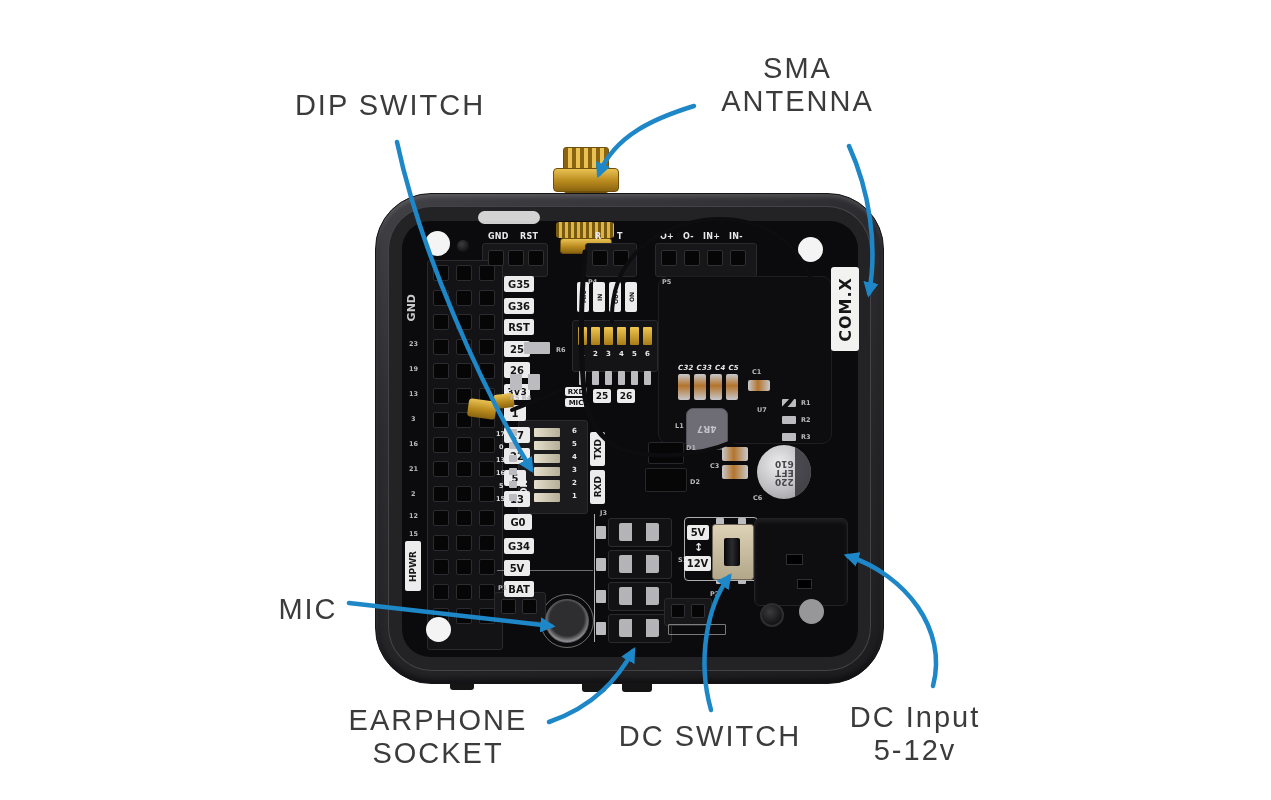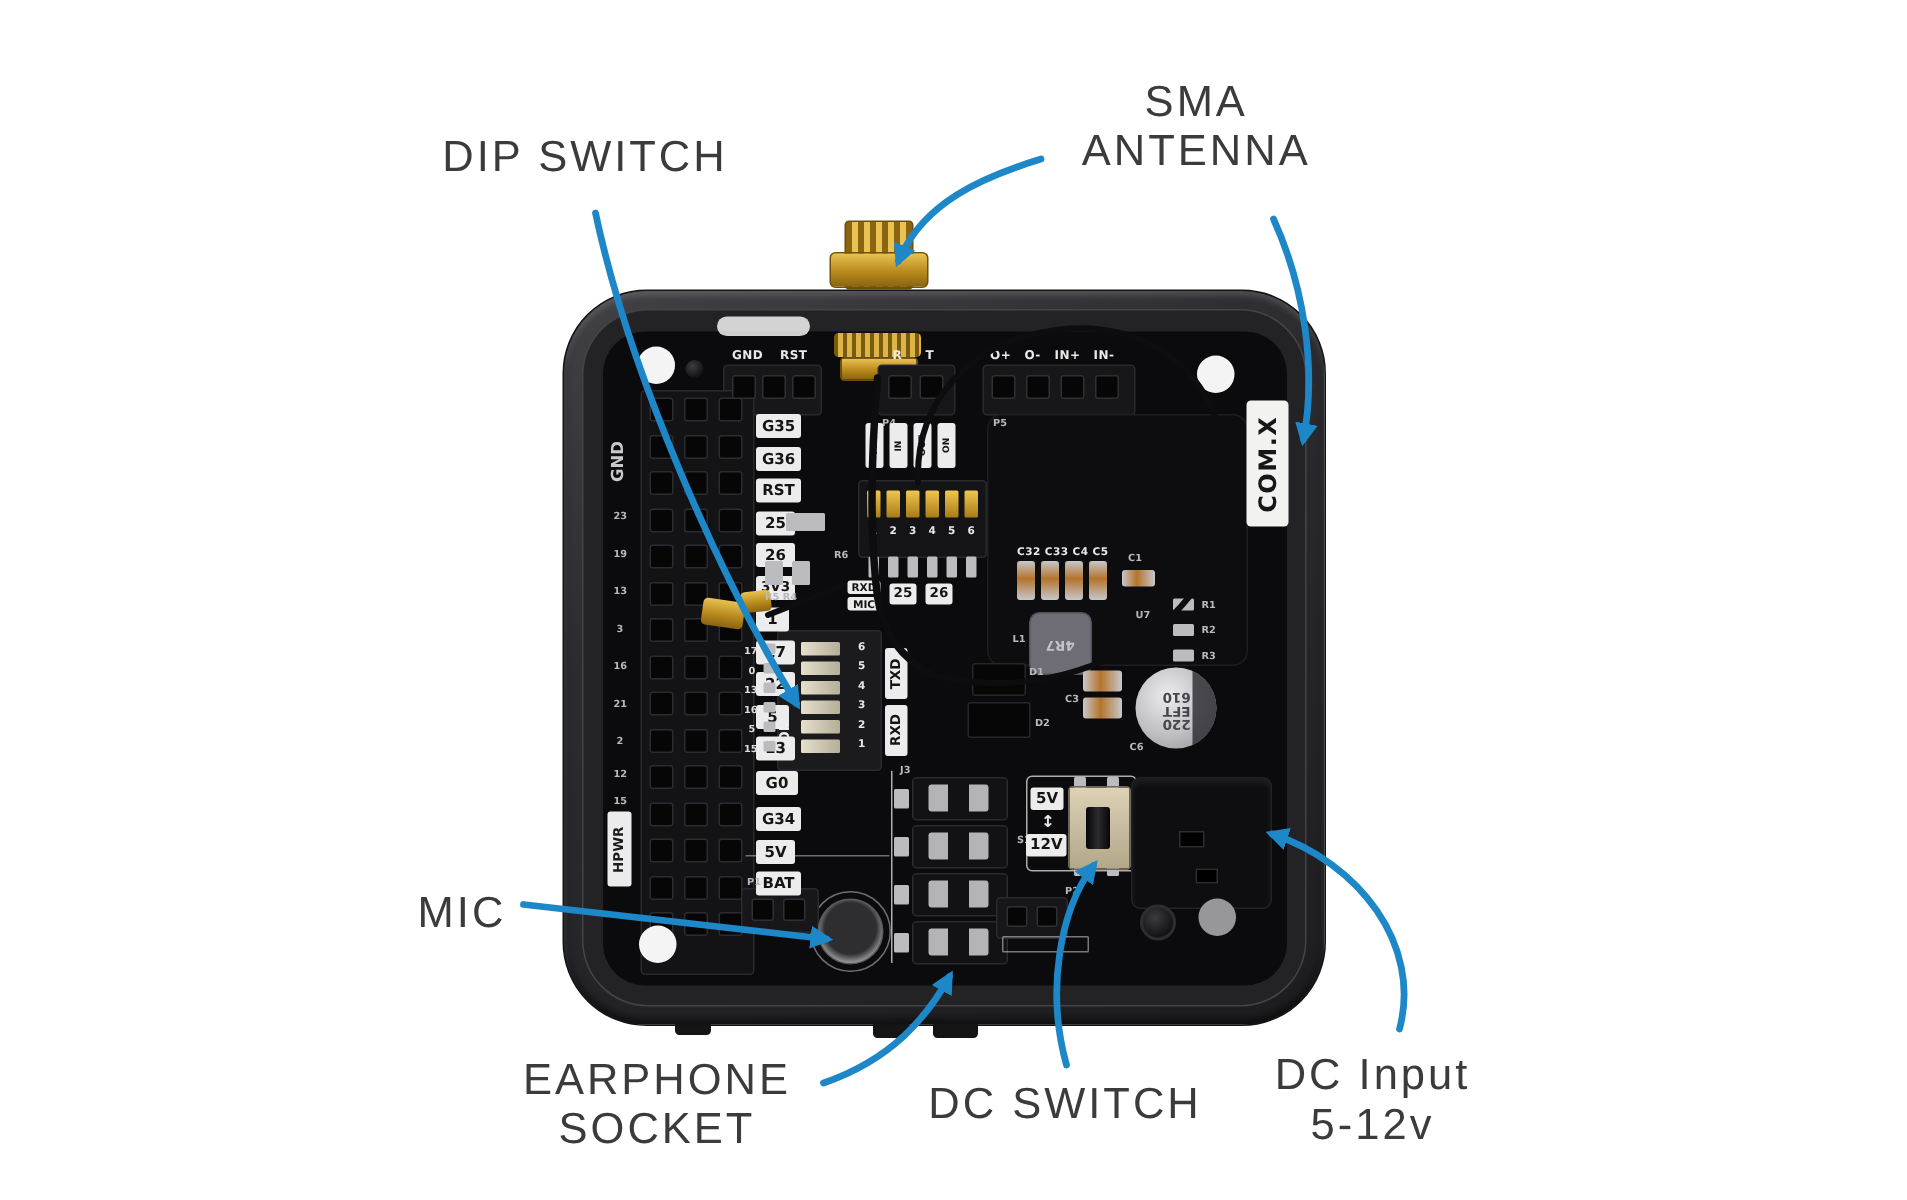--- a/index.html
+++ b/index.html
@@ -246,26 +246,26 @@
   </div>
   <div class="silkbox" style="left:590px;top:470px;width:15px;height:34px;font-size:9px;">
     <span class="vtext">RXD</span>
   </div>
 
   <div class="abs" style="left:658px;top:276px;width:172px;height:166px;background:#0d0d10;border:1px solid #1e1e22;border-radius:10px;z-index:3;"></div>
   <div class="abs gold" style="left:468px;top:400px;width:28px;height:18px;border-radius:3px;transform:rotate(8deg);z-index:4;"></div>
   <div class="abs gold" style="left:494px;top:394px;width:20px;height:14px;border-radius:3px;transform:rotate(-6deg);z-index:4;"></div>
 
   <div class="pad" style="left:524px;top:342px;width:26px;height:12px;"></div>
-  <div class="ref" style="left:556px;top:346px;margin-top:20px;">R6</div>
+  <div class="ref" style="left:556px;top:346px;">R6</div>
   <div class="pad" style="left:510px;top:374px;width:12px;height:16px;"></div>
   <div class="pad" style="left:528px;top:374px;width:12px;height:16px;"></div>
   <div class="ref" style="left:510px;top:394px;">R5 R4</div>
 
-  <div class="silk" style="left:678px;top:364px;font-size:7px;">C32 C33 C4 C5</div>
+  <div class="silk" style="left:678px;top:364px;font-size:7px;font-style:italic;">C32 C33 C4 C5</div>
   <div class="abs" style="left:678px;top:374px;width:12px;height:26px;background:linear-gradient(180deg,#c7c7cb,#b4742c 45%,#c7c7cb);border-radius:2px;z-index:4;"></div>
   <div class="abs" style="left:694px;top:374px;width:12px;height:26px;background:linear-gradient(180deg,#c7c7cb,#b4742c 45%,#c7c7cb);border-radius:2px;z-index:4;"></div>
   <div class="abs" style="left:710px;top:374px;width:12px;height:26px;background:linear-gradient(180deg,#c7c7cb,#b4742c 45%,#c7c7cb);border-radius:2px;z-index:4;"></div>
   <div class="abs" style="left:726px;top:374px;width:12px;height:26px;background:linear-gradient(180deg,#c7c7cb,#b4742c 45%,#c7c7cb);border-radius:2px;z-index:4;"></div>
   <div class="ref" style="left:752px;top:368px;">C1</div>
   <div class="abs" style="left:748px;top:380px;width:22px;height:11px;background:linear-gradient(90deg,#c7c7cb,#b4742c 45%,#c7c7cb);border-radius:2px;z-index:4;"></div>
   <div class="ref" style="left:757px;top:406px;">U7</div>
 
   <div class="ref" style="left:675px;top:422px;">L1</div>
   <div class="abs" style="left:686px;top:408px;width:40px;height:40px;background:#6e6c74;border-radius:7px;border:1px solid #55535b;z-index:4;display:flex;align-items:center;justify-content:center;">

